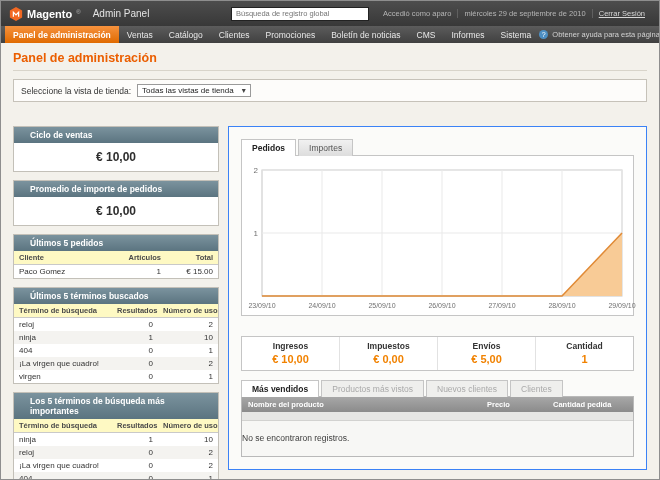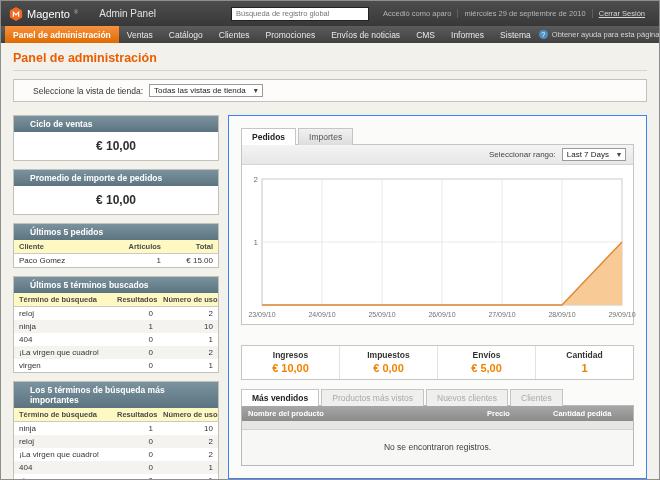--- a/index.html
+++ b/index.html
@@ -3,42 +3,42 @@
 <meta charset="utf-8">
 <style>
   *{margin:0;padding:0;box-sizing:border-box}
   html,body{width:660px;height:480px}
   body{font-family:"Liberation Sans",sans-serif;font-size:9px;color:#2f2f2f;background:#dcdcdc}
   .window{width:660px;height:480px;border:1px solid #8e8e8e;display:flex;flex-direction:column;background:#f3f1eb;overflow:hidden}
 
   
   .header{height:25px;background:linear-gradient(#4d4d4d,#383838);display:flex;align-items:center;padding:0 8px;gap:8px;flex:none}
   .logo{display:flex;align-items:center;gap:4px}
-  .logo-name{color:#fff;font-weight:normal;font-size:11px}
+  .logo-name{color:#fff;font-weight:bold;font-size:11px}
   .logo-reg{color:#bbb;font-size:6px;align-self:flex-start;margin-top:2px}
-  .logo-suffix{color:#e3e3e3;font-size:10px;margin-left:17px}
+  .logo-suffix{color:#e3e3e3;font-size:10px;margin-left:8px}
   .search{margin-left:auto}
   .search input{width:138px;height:14px;border:1px solid #222;font-size:7.5px;padding:0 4px;background:#fff;color:#555;outline:none}
   .header-right{display:flex;align-items:center;color:#b5b5b5;font-size:7.5px}
   .header-right .seg{padding:0 6px;white-space:nowrap}
   .header-right .seg + .seg{border-left:1px solid #606060}
   a.logout{color:#d8d8d8;text-decoration:underline;cursor:pointer}
 
   
   .nav{height:17px;background:linear-gradient(#5c5c5c,#404040);display:flex;align-items:stretch;padding:0 4px;flex:none}
   .nav-item{display:flex;align-items:center;padding:0 8px;color:#e9e9e9;font-size:8.5px;cursor:pointer;white-space:nowrap}
   .nav-item.active{background:linear-gradient(#f6923e,#e06a00);color:#fff;font-weight:bold}
   .nav-help{margin-left:auto;display:flex;align-items:center;gap:4px;color:#d3d3d3;font-size:7.5px;cursor:pointer;padding-right:3px;white-space:nowrap}
   .help-icon{width:9px;height:9px;border-radius:50%;background:#4d8fc4;color:#fff;font-size:7px;line-height:9px;text-align:center;flex:none}
   .help-icon::before{content:"?"}
 
   
   .content{flex:1;padding:8px 12px;background:#f3f1eb;overflow:hidden}
   .page-title{color:#eb5e00;font-size:12.5px;font-weight:bold;padding-bottom:5px;border-bottom:1px solid #d8d4ca;margin-bottom:8px}
-  .switcher{border:1px solid #c6c2b9;background:#fdfcfa;padding:4px 19px;display:flex;align-items:center;gap:6px;margin-bottom:13px;font-size:8.5px;color:#333}
+  .switcher{border:1px solid #c6c2b9;background:#fdfcfa;padding:4px 7px;display:flex;align-items:center;gap:6px;margin-bottom:24px;font-size:8.5px;color:#333}
   .select{background:#fff;border:1px solid #9a9a9a;padding:1px 4px;display:inline-flex;align-items:flex-end;gap:8px;font-size:8px;color:#222;cursor:pointer;white-space:nowrap}
   .select::after{content:"▾";font-size:8px;color:#444}
 
   .cols{display:flex;gap:9px;align-items:flex-start}
   .col-left{width:206px;flex:none}
   .col-right{flex:1;min-width:0}
 
   
   .box{border:1px solid #c3c0b8;background:#fff;margin-bottom:8px}
   .box-head{background:linear-gradient(#7b939e,#5b7480);color:#fff;font-weight:bold;font-size:8.5px;padding:3px 16px}
@@ -68,21 +68,21 @@
   .total-value{color:#f18200;font-weight:bold;font-size:11px;margin-top:2px}
 
   .bottom-tabs{display:flex;gap:2px;margin-top:9px;position:relative;z-index:2}
   .grid{border:1px solid #b9b9b9;margin-top:-1px;background:#fff}
   .grid-head{display:flex;background:linear-gradient(#a7a7a7,#8b8b8b);color:#fff;font-weight:bold;font-size:7.5px}
   .grid-head > div{padding:3px 6px;cursor:pointer}
   .gh-name{flex:1}
   .gh-price{width:66px}
   .gh-qty{width:86px}
   .grid-filter{height:9px;background:#e6e6e4;border-bottom:1px solid #d2d2d0}
-  .grid-empty{padding:12px 0 13px;text-align:center;color:#3c3c3c;font-size:8.5px;background:#f7f7f5}
+  .grid-empty{padding:12px 0 13px;color:#3c3c3c;font-size:8.5px;background:#f7f7f5}
 </style>
 </head>
 <body>
 
 <div class="window">
 
   <div class="header">
     <div class="logo">
       <svg width="14" height="14" viewBox="0 0 16 16">
         <polygon points="8,0 15,4 15,12 8,16 1,12 1,4" fill="#f26822"></polygon>
@@ -101,21 +101,21 @@
       <span class="seg"><a class="logout">Cerrar Sesión</a></span>
     </div>
   </div>
 
   <div class="nav">
     <div class="nav-item active">Panel de administración</div>
     <div class="nav-item">Ventas</div>
     <div class="nav-item">Catálogo</div>
     <div class="nav-item">Clientes</div>
     <div class="nav-item">Promociones</div>
-    <div class="nav-item">Envíos de noticias</div>
+    <div class="nav-item">Boletín de noticias</div>
     <div class="nav-item">CMS</div>
     <div class="nav-item">Informes</div>
     <div class="nav-item">Sistema</div>
     <div class="nav-help">
       <span class="help-icon"></span>
       <span>Obtener ayuda para esta página</span>
     </div>
   </div>
 
   <div class="content">
@@ -245,26 +245,20 @@
 
       <div class="col-right">
         <div class="dash">
 
           <div class="tabs">
             <div class="tab active">Pedidos</div>
             <div class="tab">Importes</div>
           </div>
 
           <div class="panel">
-            <div class="range-bar">
-              <span>Seleccionar rango:</span>
-              <div class="select">
-                <span>Last 7 Days</span>
-              </div>
-            </div>
             <div class="chart-wrap">
               <svg id="orders-chart" width="392" height="150">
                   <rect x="16" y="8" width="360" height="126" fill="#ffffff" stroke="#c6c6c6"></rect>
                   <line x1="76" y1="8" x2="76" y2="134" stroke="#e9e9e9"></line>
                   <line x1="136" y1="8" x2="136" y2="134" stroke="#e9e9e9"></line>
                   <line x1="196" y1="8" x2="196" y2="134" stroke="#e9e9e9"></line>
                   <line x1="256" y1="8" x2="256" y2="134" stroke="#e9e9e9"></line>
                   <line x1="316" y1="8" x2="316" y2="134" stroke="#e9e9e9"></line>
                   <line x1="376" y1="8" x2="376" y2="134" stroke="#e9e9e9"></line>
                   <line x1="16" y1="71" x2="376" y2="71" stroke="#e9e9e9"></line>

